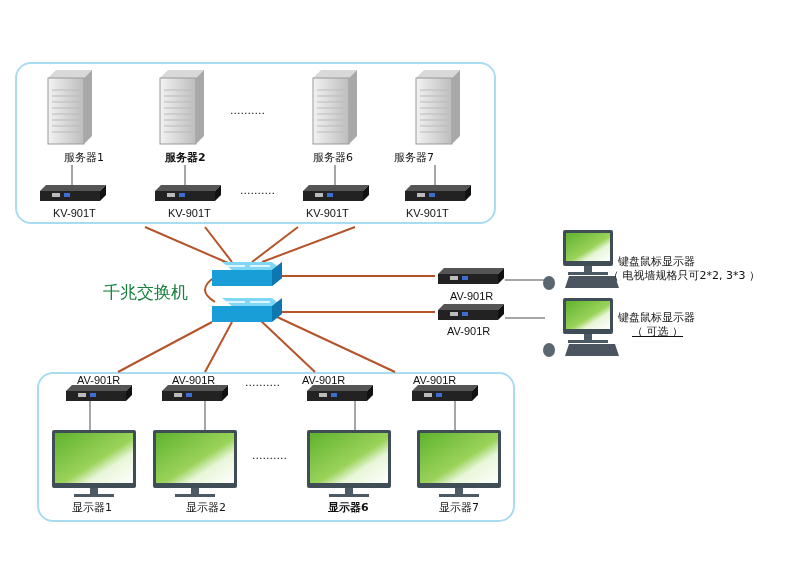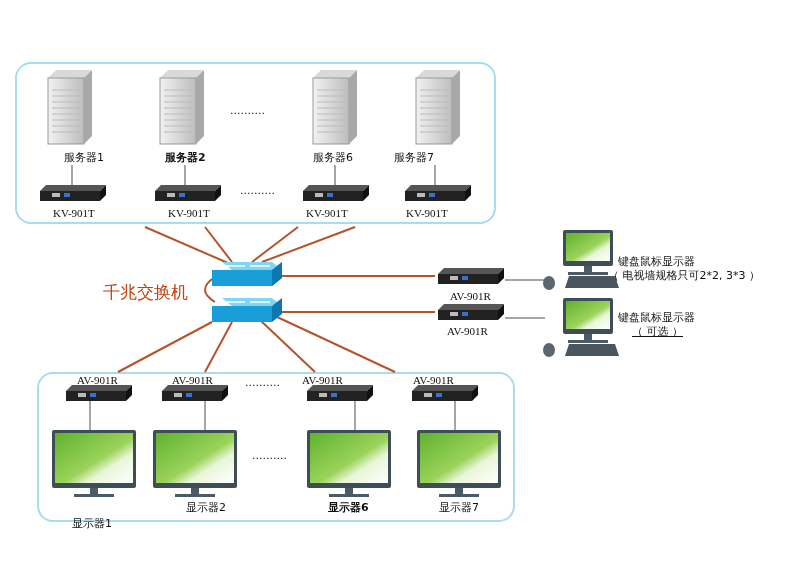--- a/index.html
+++ b/index.html
@@ -1,20 +1,20 @@
 <!DOCTYPE html>
 <html><head>
 <meta charset="utf-8">
 <style>
   html,body{margin:0;padding:0;background:#fff;}
   body{width:794px;height:567px;position:relative;overflow:hidden;font-family:"DejaVu Sans","Liberation Sans",sans-serif;}
   .group-box{position:absolute;border:2px solid #a9dcef;border-radius:16px;background:#fff;}
   .lbl{position:absolute;font-size:11px;color:#111;white-space:nowrap;font-family:"DejaVu Sans",sans-serif;}
-  .mono{font-family:Liberation Serif, serif;font-size:11px;}
-  .switch-label{position:absolute;font-size:17px;color:#c2410c;font-family:"DejaVu Sans",sans-serif;}
+  .mono{font-family:Liberation Sans, sans-serif;font-size:11px;}
+  .switch-label{position:absolute;font-size:17px;color:#15803d;font-family:"DejaVu Sans",sans-serif;}
   svg{position:absolute;left:0;top:0;}
 </style>
 </head>
 <body>
 
 <div class="group-box" style="left:15px;top:62px;width:477px;height:158px;"></div>
 
 <div class="group-box" style="left:37px;top:372px;width:474px;height:146px;"></div>
 
 <svg width="794" height="567">
@@ -276,16 +276,16 @@
 <div class="lbl" style="left:618px;top:254px;">键盘鼠标显示器</div>
 <div class="lbl" style="left:608px;top:268px;">（ 电视墙规格只可2*2, 3*3 ）</div>
 <div class="lbl" style="left:618px;top:310px;">键盘鼠标显示器</div>
 <div class="lbl" style="left:632px;top:324px;text-decoration:underline;">（ 可选 ）</div>
 
 <div class="lbl mono" style="left:77px;top:374px;">AV-901R</div>
 <div class="lbl mono" style="left:172px;top:374px;">AV-901R</div>
 <div class="lbl mono" style="left:302px;top:374px;">AV-901R</div>
 <div class="lbl mono" style="left:413px;top:374px;">AV-901R</div>
 
-<div class="lbl" style="left:72px;top:516px;text-align:center;">显示器1</div>
+<div class="lbl" style="left:72px;top:500px;text-align:center;">显示器1</div>
 <div class="lbl" style="left:186px;top:500px;">显示器2</div>
 <div class="lbl" style="left:328px;top:500px;font-weight:bold;">显示器6</div>
 <div class="lbl" style="left:439px;top:500px;text-align:right;">显示器7</div>
 
 </body></html>

